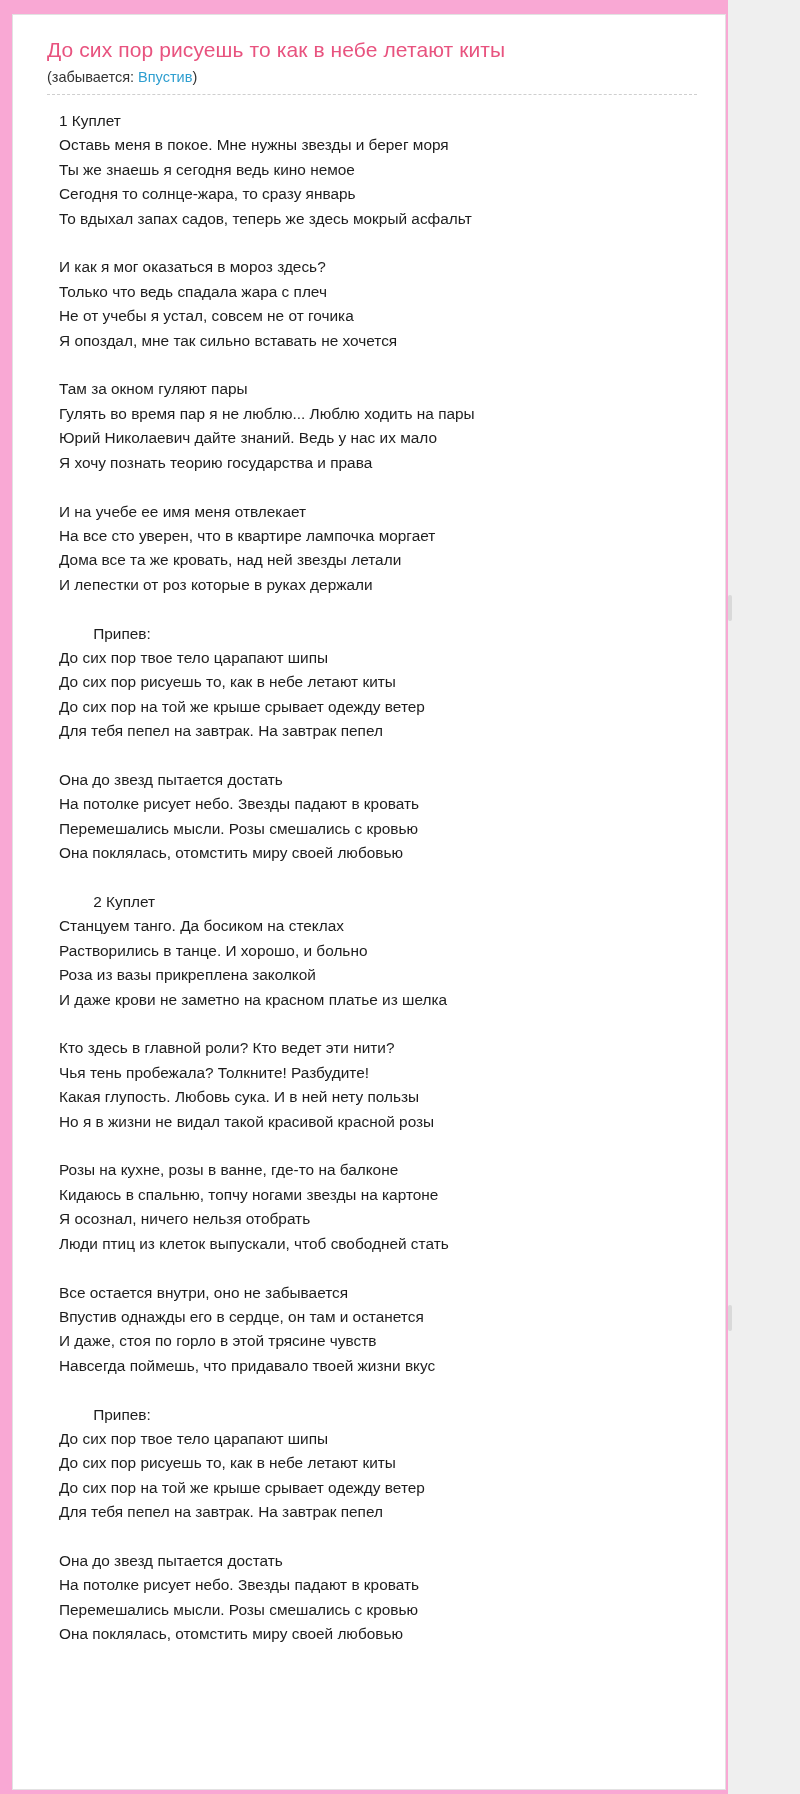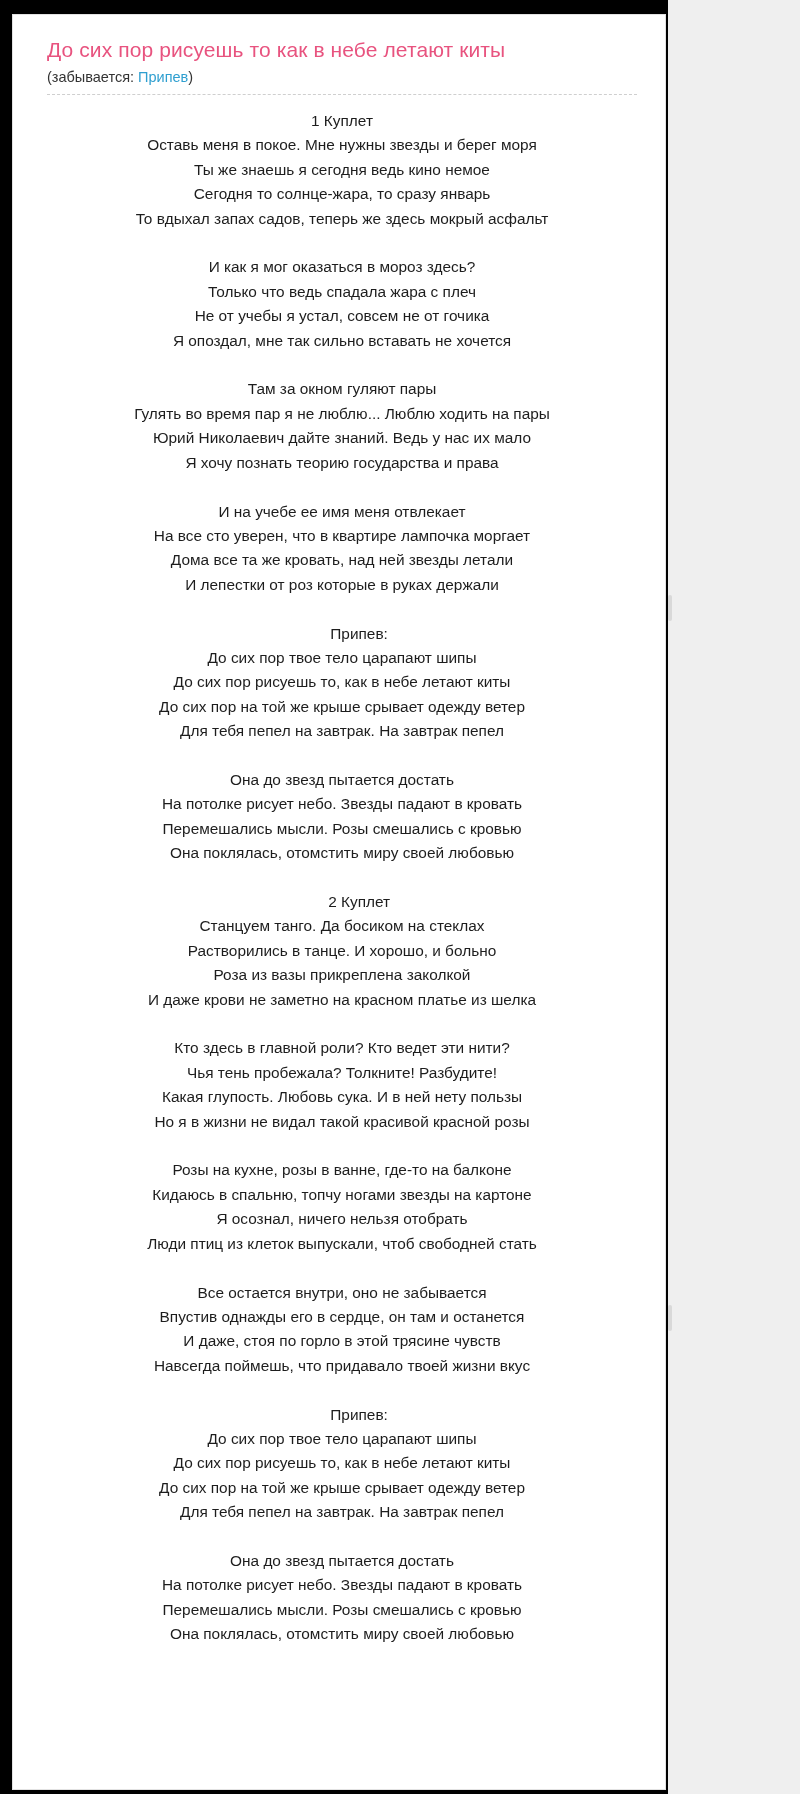--- a/index.html
+++ b/index.html
@@ -6,25 +6,25 @@
     margin: 0;
     padding: 0;
   }
   body {
     width: 800px;
     min-height: 1794px;
     background: #efefef;
     font-family: "Liberation Sans", sans-serif;
   }
   .page {
-    width: 668px;
+    width: 728px;
     min-height: 1794px;
     box-sizing: border-box;
     padding: 14px 2px 0 12px;
-    background: #000000;
+    background: #f9a8d4;
   }
   .sheet {
     background: #ffffff;
     border: 1px solid #e2e2e2;
     box-sizing: border-box;
     min-height: 1776px;
     padding: 22px 28px 30px 34px;
     position: relative;
   }
   .song-title {
@@ -45,44 +45,43 @@
   .performer-link {
     color: #2f9fd0;
     text-decoration: none;
     cursor: pointer;
   }
   .lyrics {
     font-size: 15.4px;
     line-height: 24.4px;
     color: #1d1d1d;
     white-space: pre-wrap;
-    margin: 0;
+    margin: 12px;
     font-family: "Liberation Sans", sans-serif;
-    text-align: center;
   }
   .scroll-marker {
     position: absolute;
     right: -7px;
     width: 4px;
     height: 26px;
     background: #d9d9d9;
     border-radius: 2px;
   }
   .sm1 { top: 580px; }
   .sm2 { top: 1290px; }
 </style>
 </head>
 <body>
 
 <div class="page">
   <div class="sheet">
 
     <h1 class="song-title">До сих пор рисуешь то как в небе летают киты</h1>
 
-    <div class="performer-line"><span>(забывается: </span><a class="performer-link" href="#">Припев</a><span>)</span></div>
+    <div class="performer-line"><span>(забывается: </span><a class="performer-link" href="#">Впустив</a><span>)</span></div>
 
     <pre class="lyrics">1 Куплет
 Оставь меня в покое. Мне нужны звезды и берег моря
 Ты же знаешь я сегодня ведь кино немое
 Сегодня то солнце-жара, то сразу январь
 То вдыхал запах садов, теперь же здесь мокрый асфальт
 
 И как я мог оказаться в мороз здесь?
 Только что ведь спадала жара с плеч
 Не от учебы я устал, совсем не от гочика

